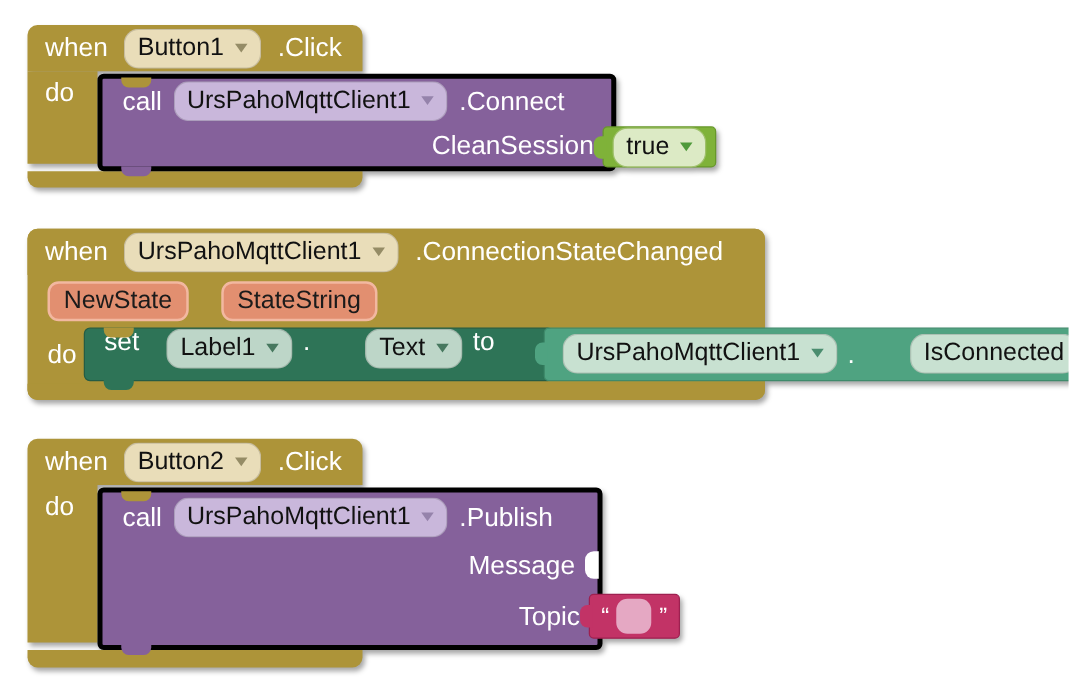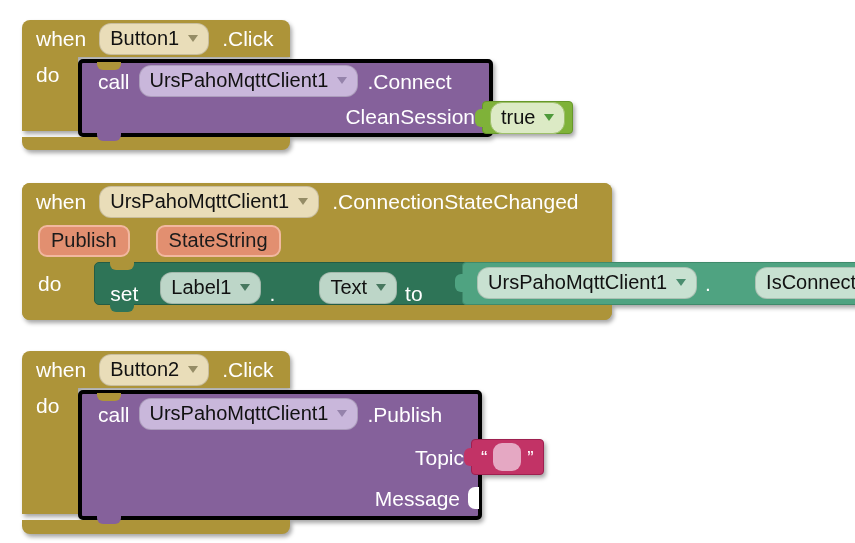--- a/index.html
+++ b/index.html
@@ -188,29 +188,29 @@
   .drow {
     display: flex;
     align-items: center;
     height: 48px;
     padding-left: 16px;
   }
   .drow .wlbl { width: 42px; }
   .setblk {
     position: relative;
     display: flex;
-    align-items: flex-end;
+    align-items: flex-start;
     gap: 8px;
     height: 43px;
     background: var(--setter-green);
     border: 1px solid #245c45;
     border-radius: 5px;
     padding: 0 22px 0 15px;
     box-sizing: border-box;
-    margin-left: 33px;
+    margin-left: 6px;
   }
   .getblk {
     position: relative;
     display: flex;
     align-items: center;
     gap: 8px;
     height: 43px;
     background: var(--getter-green);
     border: 1px solid #3f8a6b;
     border-radius: 4px;
@@ -281,21 +281,21 @@
     <div class="gfull" style="width:590px; border-radius:8px;">
       <div class="gheader" style="width:590px; border-radius:8px 8px 0 0;">
         <span class="wlbl">when</span>
         <span class="pill cream">
           <span>UrsPahoMqttClient1</span>
           <span class="tri t-cream"></span>
         </span>
         <span class="wlbl">.ConnectionStateChanged</span>
       </div>
       <div class="paramrow">
-        <span class="badge">Publish</span>
+        <span class="badge">NewState</span>
         <span class="badge">StateString</span>
       </div>
       <div class="drow">
         <span class="wlbl">do</span>
         <div class="setblk">
           <span class="tabtop"></span>
           <span class="tabbot dgreenbg"></span>
           <span class="wlbl">set</span>
           <span class="pill sage">
             <span>Label1</span>
@@ -342,33 +342,33 @@
           <span class="tabtop"></span>
           <span class="tabbot purplebg"></span>
           <div class="mrow" style="height:40px;">
             <span class="wlbl">call</span>
             <span class="pill lavender">
               <span>UrsPahoMqttClient1</span>
               <span class="tri t-lavender"></span>
             </span>
             <span class="wlbl">.Publish</span>
           </div>
+          <div class="mrow rright" style="height:36px; padding-right:18px;">
+            <span class="wlbl">Message</span>
+            <span class="socket"></span>
+          </div>
           <div class="mrow rright" style="height:46px;">
             <span class="wlbl">Topic</span>
             <div class="attach" style="top:5px;">
               <div class="vblock magenta">
                 <span class="quote">“</span>
                 <span class="pinkbox"></span>
                 <span class="quote">”</span>
               </div>
             </div>
           </div>
-          <div class="mrow rright" style="height:36px; padding-right:18px;">
-            <span class="wlbl">Message</span>
-            <span class="socket"></span>
-          </div>
         </div>
       </div>
     </div>
     <div class="gbottom" style="width:268px; height:14px;"></div>
   </div>
 
 </div>
 
 </body></html>

